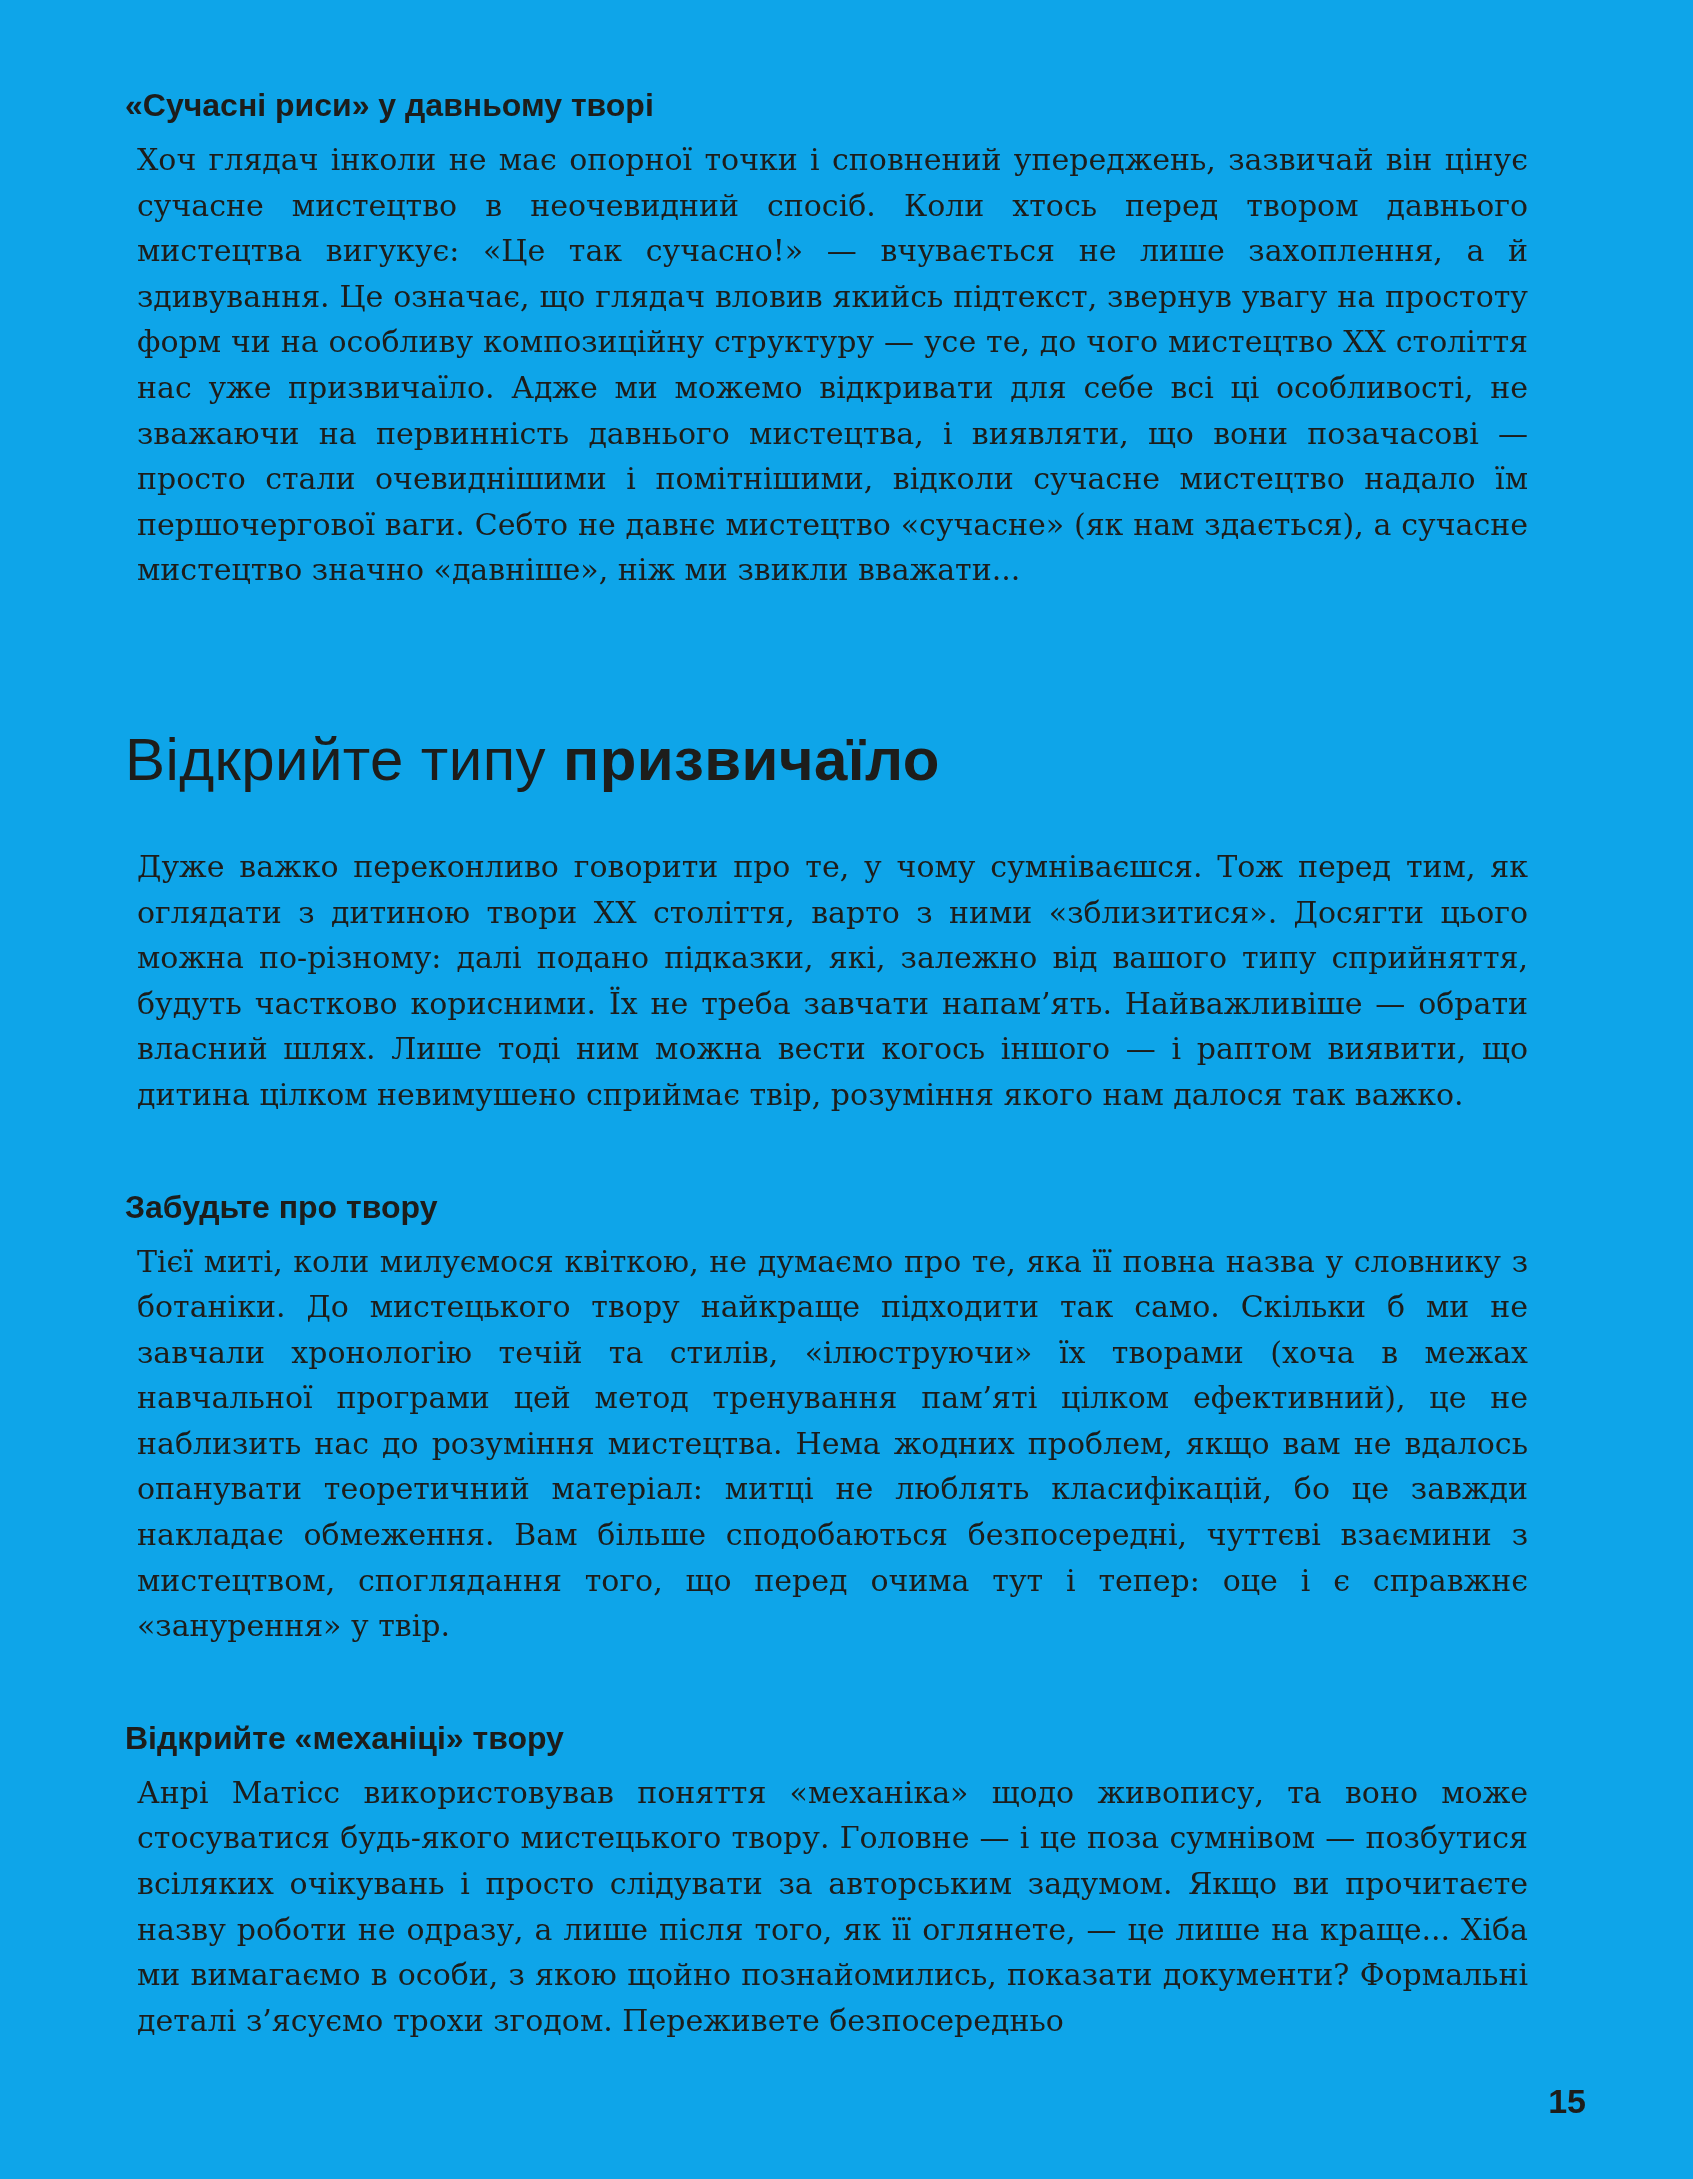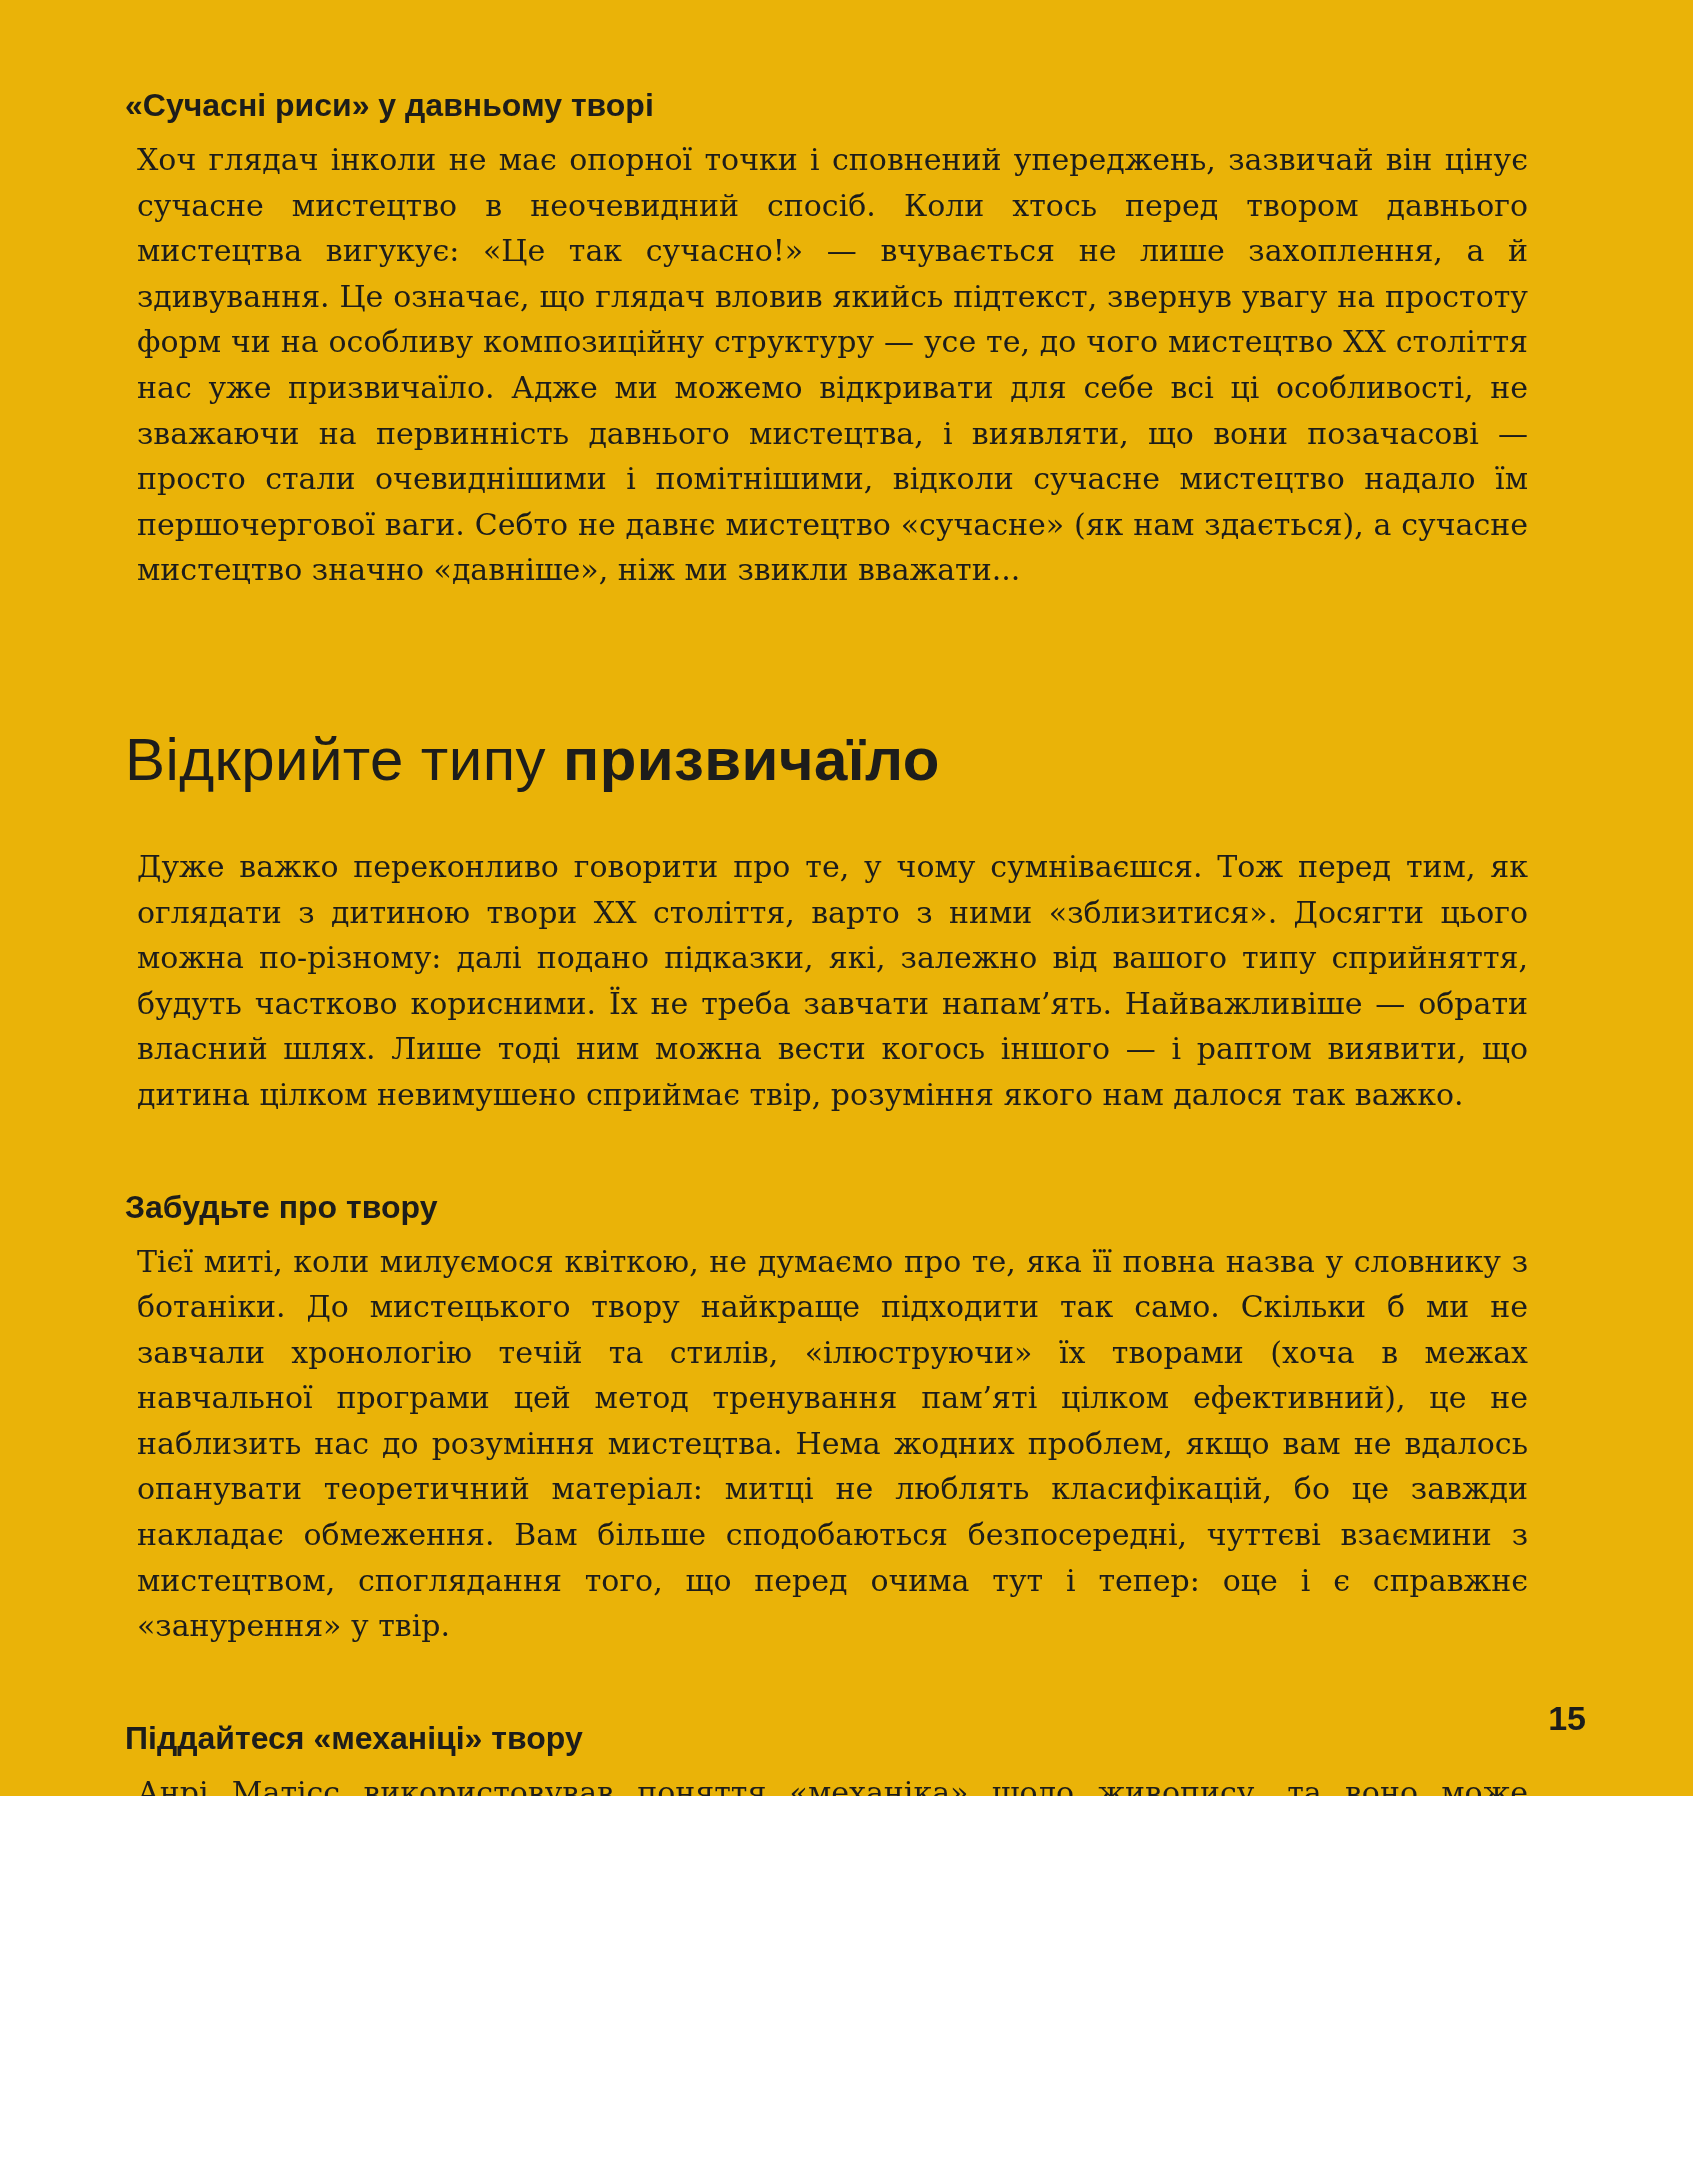--- a/index.html
+++ b/index.html
@@ -3,22 +3,22 @@
 <meta charset="utf-8">
 <style>
   html, body {
     margin: 0;
     padding: 0;
     background: #ffffff;
   }
   .page {
     position: relative;
     width: 1694px;
-    height: 1796px;
-    background: #eab308;
+    height: 2179px;
+    background: #0ea5e9;
     color: #1d1d1b;
     box-sizing: border-box;
     font-family: "Liberation Serif", "DejaVu Serif", serif;
   }
   .content {
     position: absolute;
     top: 85px;
     left: 125px;
     width: 1415px;
   }
@@ -78,21 +78,21 @@
     <p class="body-text">Хоч глядач інколи не має опорної точки і сповнений упереджень, зазвичай він цінує сучасне мистецтво в неочевидний спосіб. Коли хтось перед твором давнього мистецтва вигукує: «Це так сучасно!» — вчувається не лише захоплення, а й здивування. Це означає, що глядач вловив якийсь підтекст, звернув увагу на простоту форм чи на особливу композиційну структуру — усе те, до чого мистецтво ХХ століття нас уже призвичаїло. Адже ми можемо відкривати для себе всі ці особливості, не зважаючи на первинність давнього мистецтва, і виявляти, що вони позачасові — просто стали очевиднішими і помітнішими, відколи сучасне мистецтво надало їм першочергової ваги. Себто не давнє мистецтво «сучасне» (як нам здається), а сучасне мистецтво значно «давніше», ніж ми звикли вважати...</p>
 
     <h1 class="big-title"><span class="light">Відкрийте типу </span><span class="bold">призвичаїло</span></h1>
 
     <p class="body-text">Дуже важко переконливо говорити про те, у чому сумніваєшся. Тож перед тим, як оглядати з дитиною твори ХХ століття, варто з ними «зблизитися». Досягти цього можна по-різному: далі подано підказки, які, залежно від вашого типу сприйняття, будуть частково корисними. Їх не треба завчати напам’ять. Найважливіше — обрати власний шлях. Лише тоді ним можна вести когось іншого — і раптом виявити, що дитина цілком невимушено сприймає твір, розуміння якого нам далося так важко.</p>
 
     <h3 class="subheading spaced">Забудьте про твору</h3>
 
     <p class="body-text">Тієї миті, коли милуємося квіткою, не думаємо про те, яка її повна назва у словнику з ботаніки. До мистецького твору найкраще підходити так само. Скільки б ми не завчали хронологію течій та стилів, «ілюструючи» їх творами (хоча в межах навчальної програми цей метод тренування пам’яті цілком ефективний), це не наблизить нас до розуміння мистецтва. Нема жодних проблем, якщо вам не вдалось опанувати теоретичний матеріал: митці не люблять класифікацій, бо це завжди накладає обмеження. Вам більше сподобаються безпосередні, чуттєві взаємини з мистецтвом, споглядання того, що перед очима тут і тепер: оце і є справжнє «занурення» у твір.</p>
 
-    <h3 class="subheading spaced">Піддайтеся «механіці» твору</h3>
+    <h3 class="subheading spaced">Відкрийте «механіці» твору</h3>
 
     <p class="body-text">Анрі Матісс використовував поняття «механіка» щодо живопису, та воно може стосуватися будь-якого мистецького твору. Головне — і це поза сумнівом — позбутися всіляких очікувань і просто слідувати за авторським задумом. Якщо ви прочитаєте назву роботи не одразу, а лише після того, як її оглянете, — це лише на краще... Хіба ми вимагаємо в особи, з якою щойно познайомились, показати документи? Формальні деталі з’ясуємо трохи згодом. Переживете безпосередньо</p>
 
   </div>
 
   <div class="page-number">15</div>
 </div>
 
 
 </body></html>

